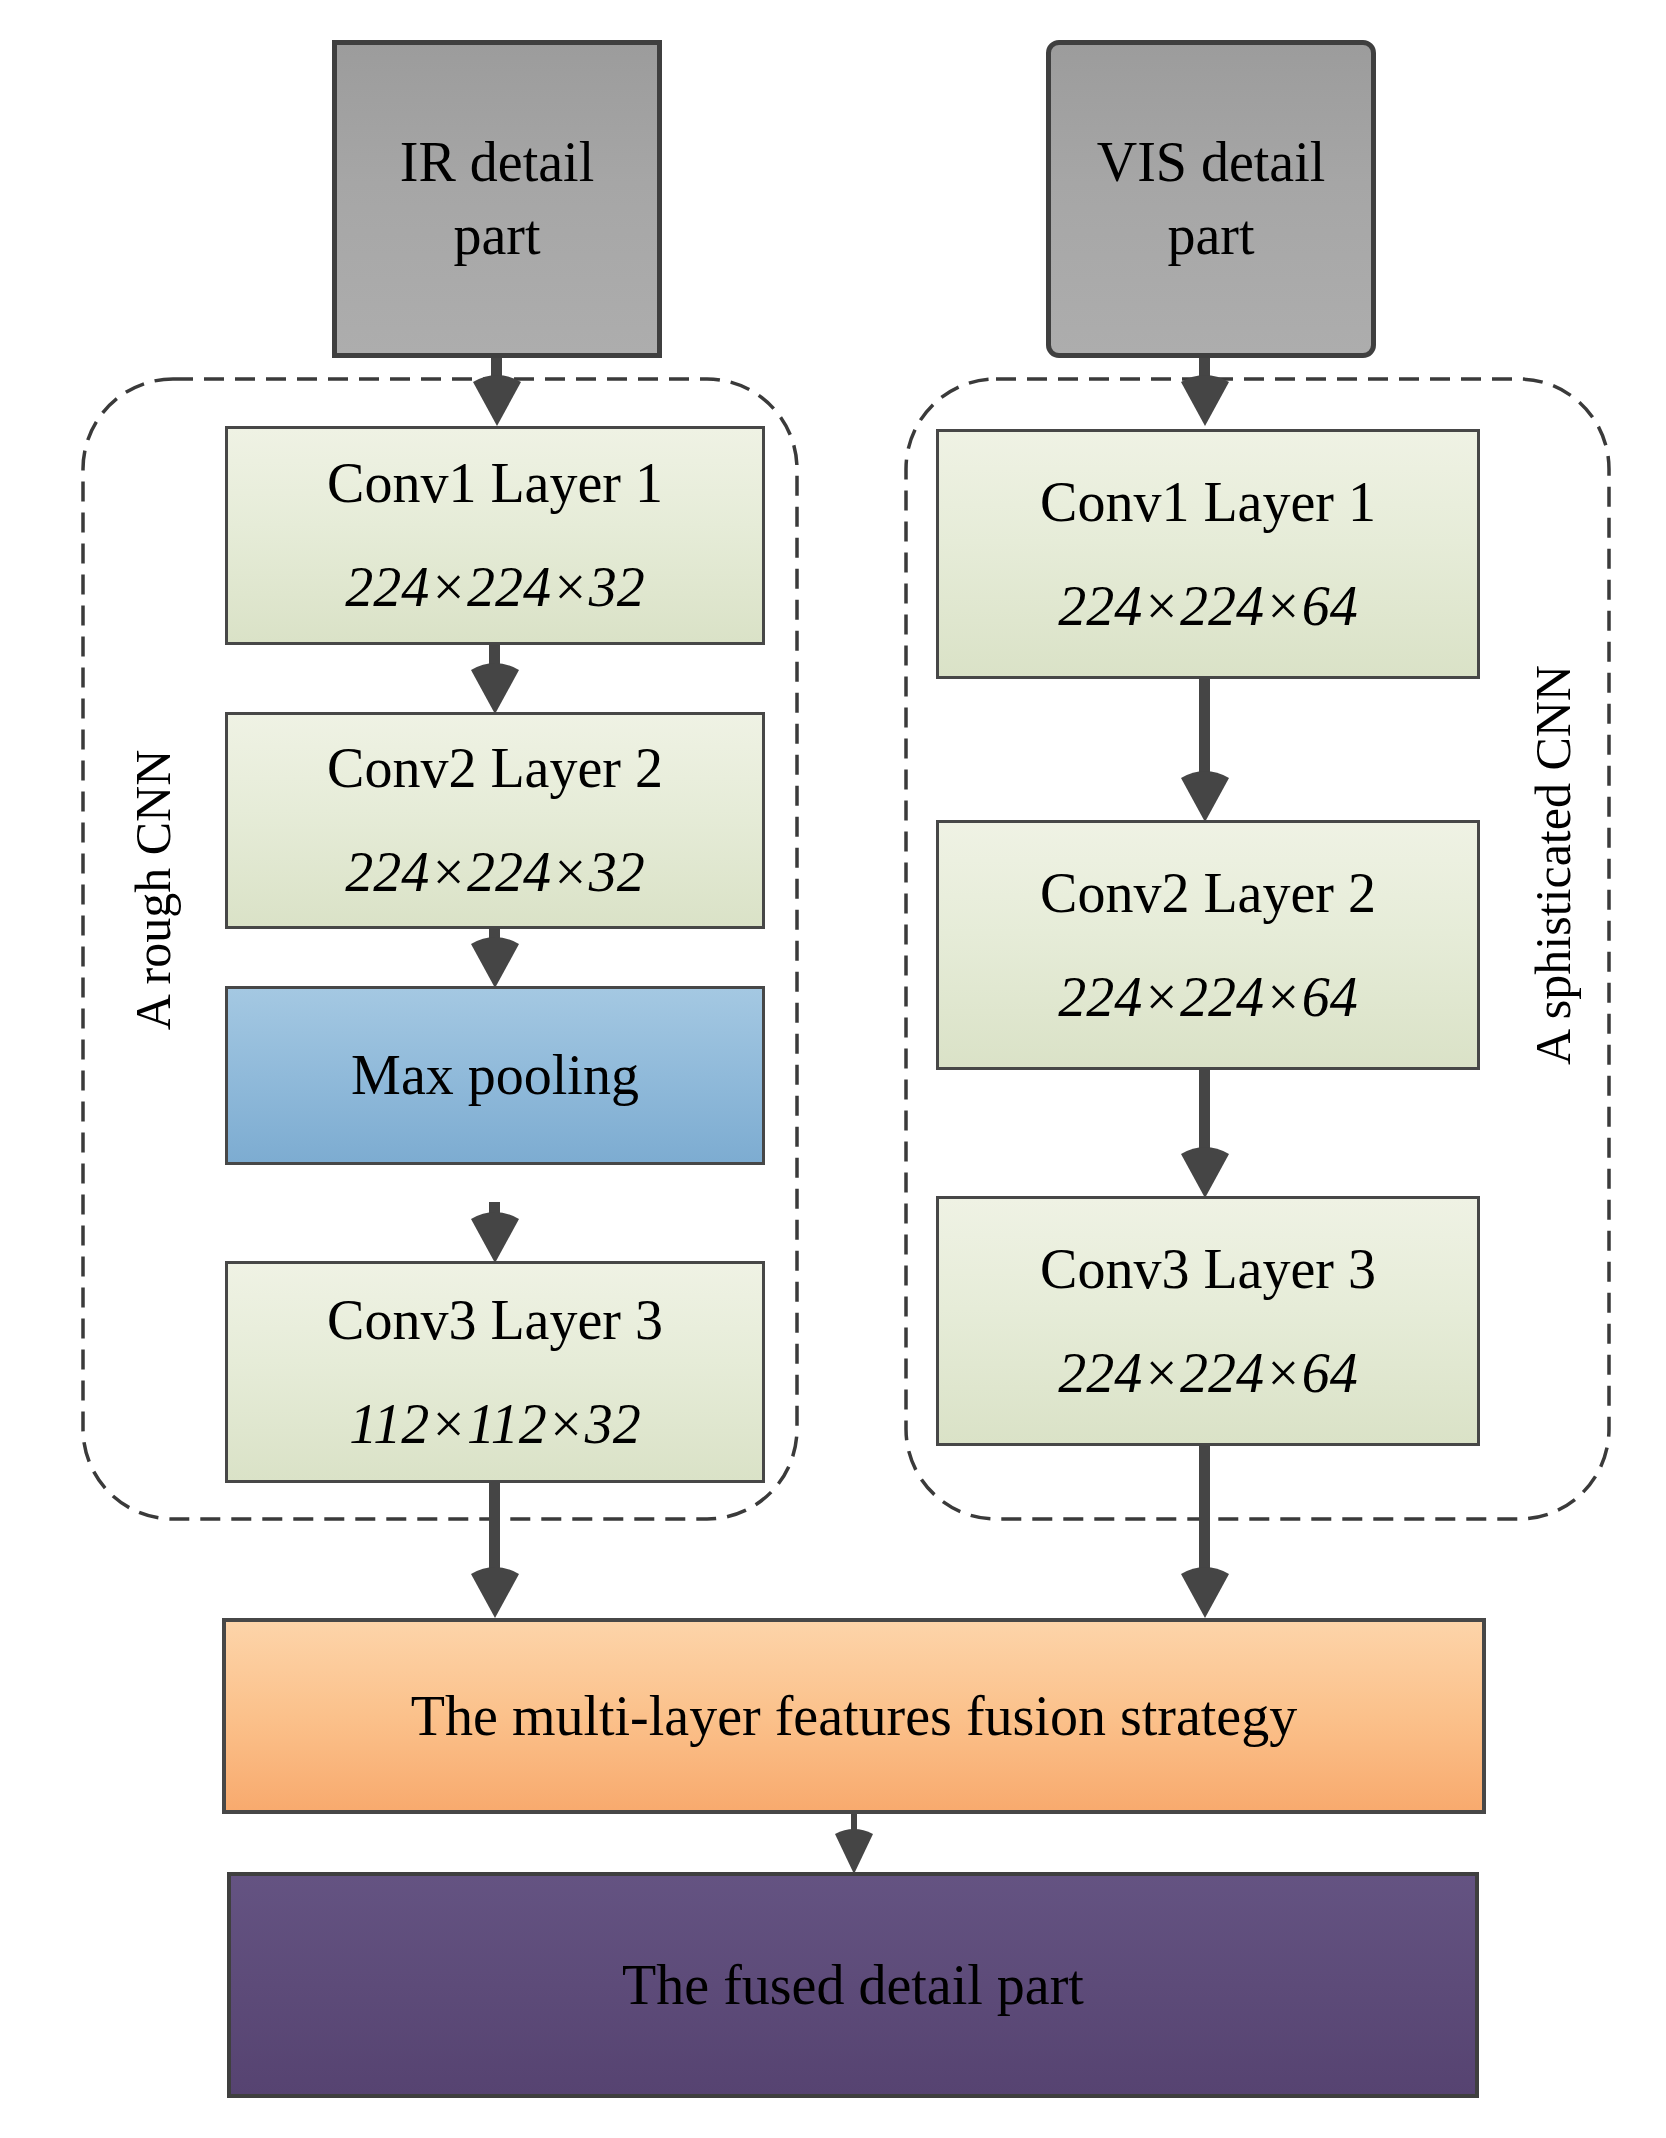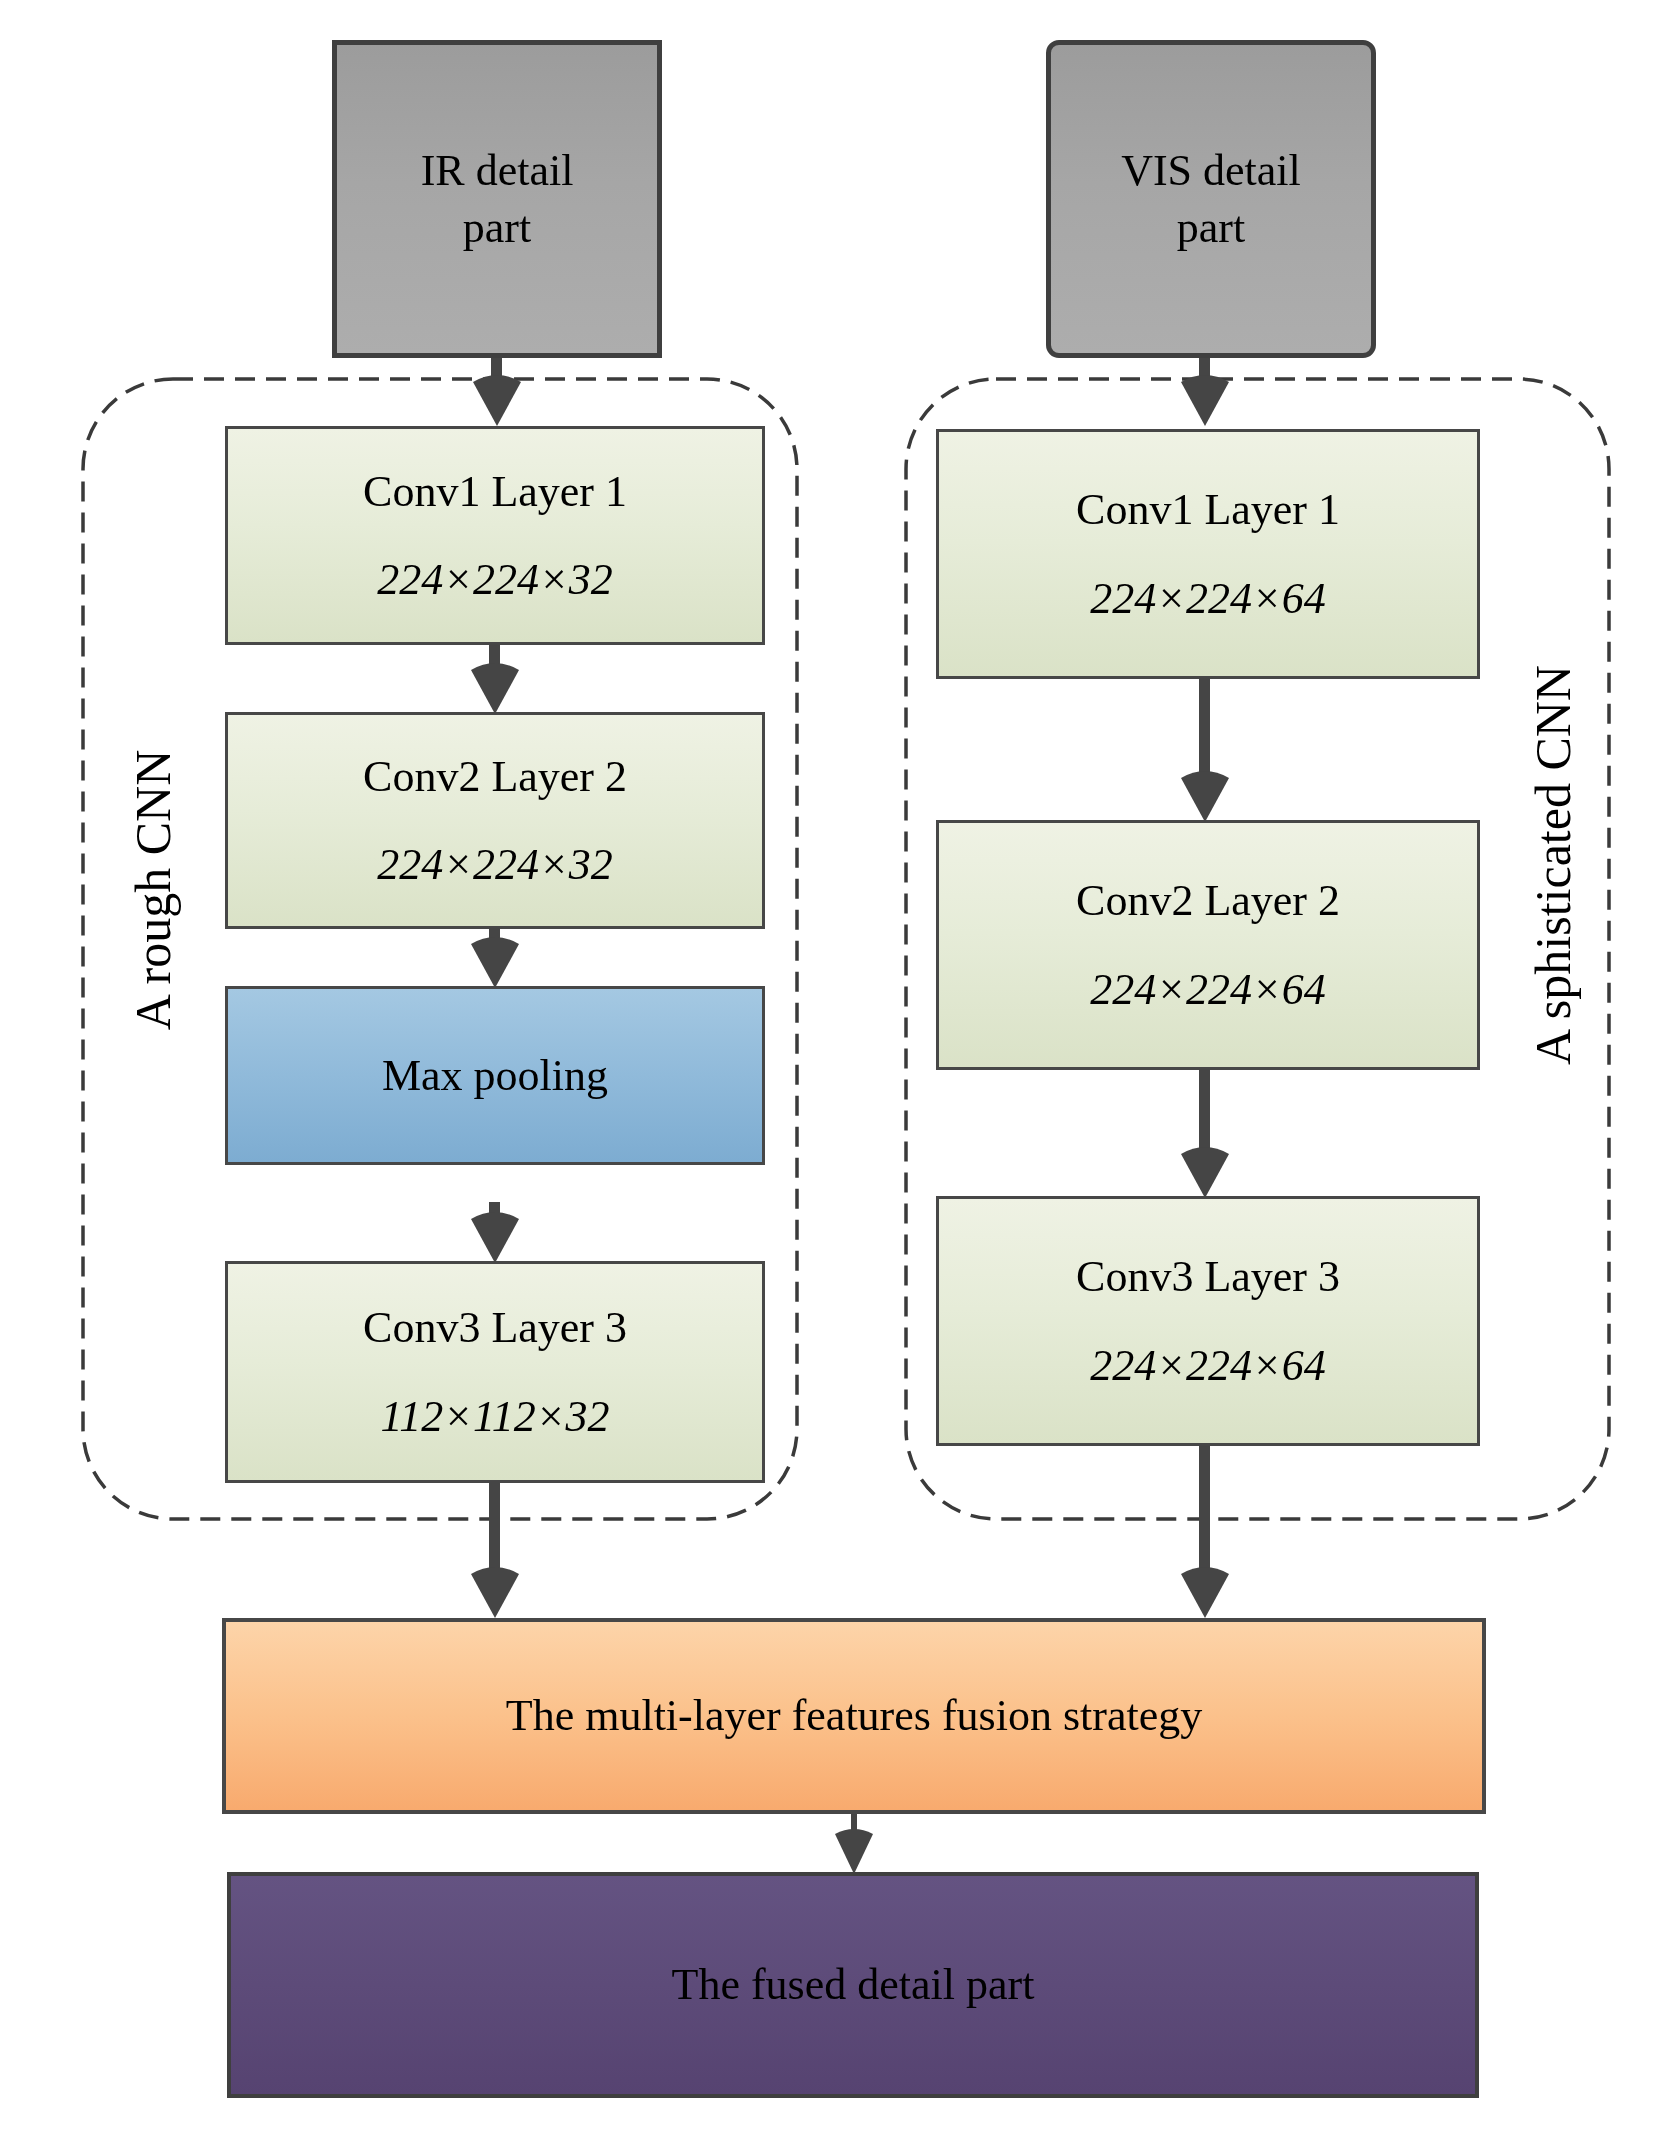--- a/index.html
+++ b/index.html
@@ -19,21 +19,21 @@
 
   
   .node {
     position: absolute;
     box-sizing: border-box;
     display: flex;
     flex-direction: column;
     align-items: center;
     justify-content: center;
     text-align: center;
-    font-size: 44px;
+    font-size: 56px;
     line-height: 1.3;
     z-index: 3;
   }
 
   
   .input-box {
     top: 40px;
     width: 330px;
     height: 318px;
     border: 5px solid #3f3f3f;

